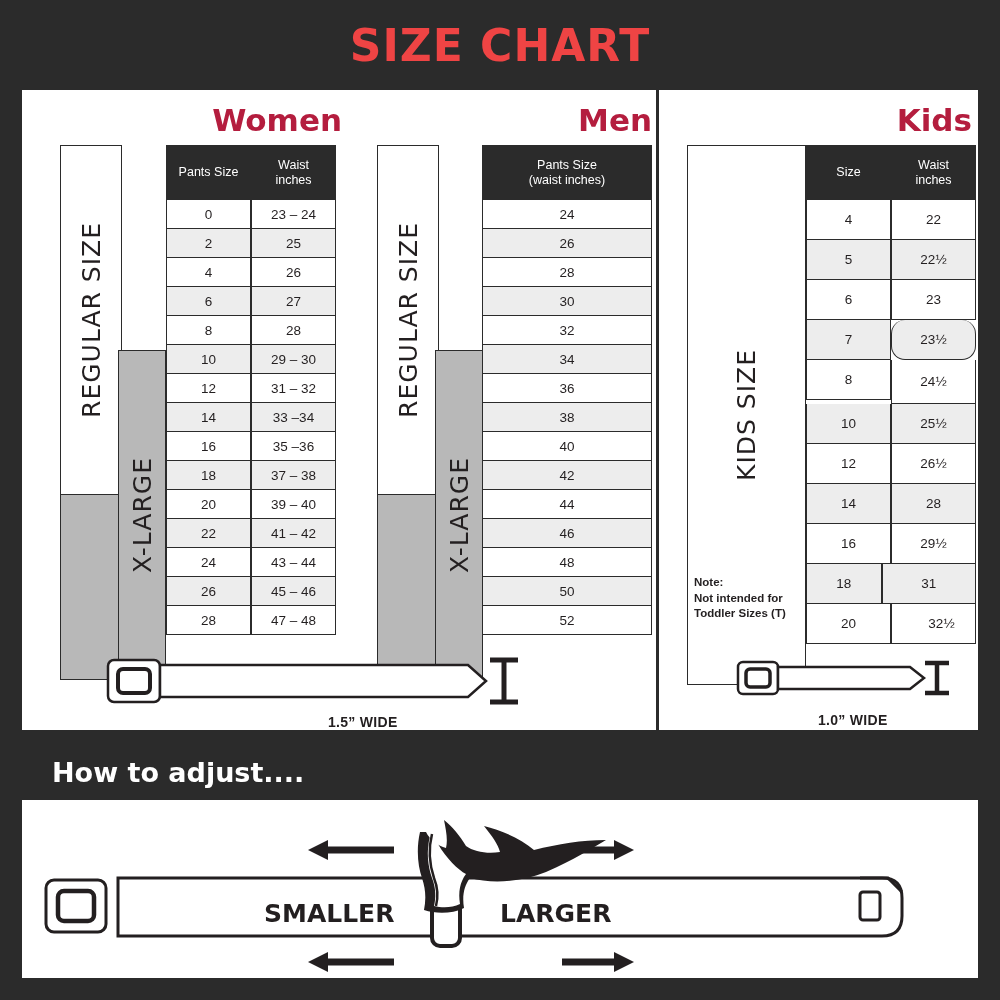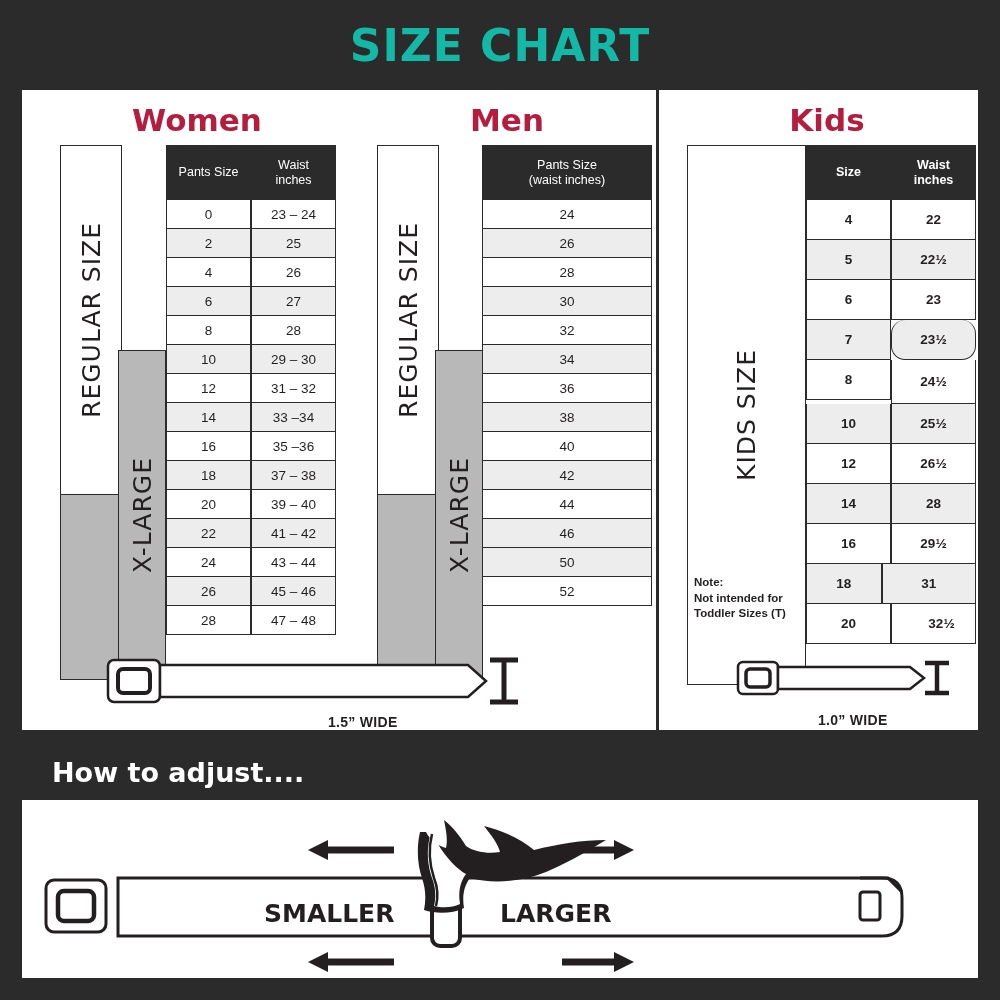--- a/index.html
+++ b/index.html
@@ -27,21 +27,21 @@
     position: absolute;
     left: 0; top: 0;
     width: 1000px;
     height: 90px;
     background: #2b2b2b;
     display: flex;
     align-items: center;
     justify-content: center;
   }
   .title-bar .title {
-    color: #14b8a6;
+    color: #ef4444;
     font-size: 44px;
     font-weight: bold;
     letter-spacing: 1px;
     font-family: "DejaVu Sans", sans-serif;
   }
 
   
   .card-top {
     position: absolute;
     left: 22px;
@@ -54,21 +54,21 @@
   .col-divider {
     position: absolute;
     top: 0;
     width: 3px;
     height: 640px;
     background: #2b2b2b;
   }
 
   .section-heading {
     position: absolute;
-    text-align: center;
+    text-align: right;
     color: #b41d3e;
     font-size: 31px;
     font-weight: bold;
     font-family: "DejaVu Sans", sans-serif;
   }
 
   
   .tbl {
     position: absolute;
     box-sizing: border-box;
@@ -309,41 +309,44 @@
           <div class="rowline">
             <div class="cell wide alt" style="width: 170px; height: 29px;">42</div>
           </div>
           <div class="rowline">
             <div class="cell wide" style="width: 170px; height: 29px;">44</div>
           </div>
           <div class="rowline">
             <div class="cell wide alt" style="width: 170px; height: 29px;">46</div>
           </div>
           <div class="rowline">
+            <div class="cell wide" style="width: 170px; height: 29px;">48</div>
+          </div>
+          <div class="rowline">
             <div class="cell wide alt" style="width: 170px; height: 29px;">50</div>
           </div>
           <div class="rowline">
             <div class="cell wide" style="width: 170px; height: 29px;">52</div>
           </div>
         </div>
     </div>
 
     <div class="vlabel reg" style="left:355px; top:55px; width:62px; height:350px;">
       <span>REGULAR SIZE</span>
     </div>
     <div class="vlabel xl" style="left:355px; top:405px; width:62px; height:185px; border-top:none;">
         <span></span>
       </div>
     <div class="vlabel xl" style="left:413px; top:260px; width:48px; height:330px;">
       <span>X-LARGE</span>
     </div>
 
     <div class="section-heading" style="left:660px; top:12px; width:290px;">Kids</div>
 
-    <div class="tbl" style="left:784px; top:55px; width:170px;font-weight:bold;">
+    <div class="tbl" style="left:784px; top:55px; width:170px;">
       <div class="rowline">
         <div class="hdr" style="width:85px;height:55px;">Size</div>
         <div class="hdr" style="width:85px;height:55px;white-space:pre-line;">Waist
 inches</div>
       </div>
       <div id="kids-rows">
           <div class="rowline">
             <div class="cell" style="width: 85px; height: 40px;">4</div>
             <div class="cell" style="width: 85px; height: 40px;">22</div>
           </div>

